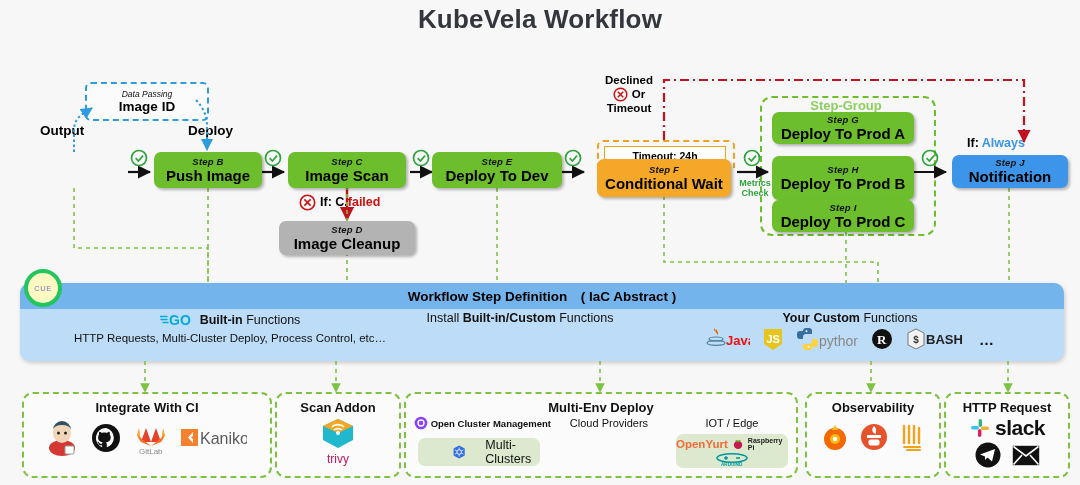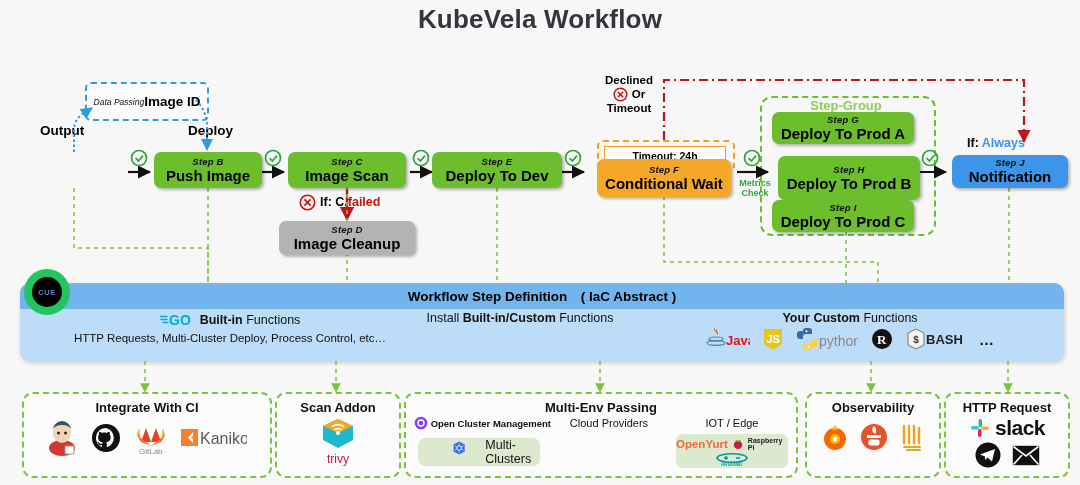--- a/index.html
+++ b/index.html
@@ -32,21 +32,21 @@
   .green{background:#6cbe2c;}
   .orange{background:#f5a728;}
   .grey{background:#b3b3b3;}
   .blue{background:#3c95e8;}
 
   
   #dpbox{
     left:85px;top:82px;width:120px;height:35px;
     border:2px dashed #2e9bdd;border-radius:6px;
     background:#fbfbfb;
-    display:flex;flex-direction:row;align-items:center;justify-content:center;
+    display:flex;flex-direction:column;align-items:center;justify-content:center;
   }
   #dpbox .t1{font-size:8.5px;color:#111;font-style:italic;}
   #dpbox .t2{font-size:13.5px;font-weight:bold;color:#000;}
 
   .lbl-out,.lbl-in{font-size:13.5px;font-weight:bold;color:#000;}
 
   
   .declined{font-size:11.5px;font-weight:bold;color:#000;text-align:center;line-height:1.15;}
   .metrics{font-size:9px;font-weight:bold;color:#2fa43c;text-align:center;line-height:1.15;}
   .ifalways{font-size:12.5px;font-weight:bold;color:#000;white-space:nowrap;}
@@ -89,23 +89,23 @@
     background:#74b4ec;display:flex;align-items:center;justify-content:center;
     font-size:13.5px;font-weight:bold;color:#000;
   }
   #band-body{position:absolute;left:0;top:26px;width:100%;height:52px;}
   .bandcol{position:absolute;text-align:center;}
   .bandline1{font-size:12.5px;color:#111;white-space:nowrap;}
   .bandline1 b{font-weight:bold;}
   .bandline2{font-size:11.5px;color:#111;white-space:nowrap;}
   #cue{
     left:24px;top:269px;width:30px;height:30px;border-radius:50%;
-    border:8px solid #22c55e;background:#000000;
+    border:4px solid #22c55e;background:#fef9c3;
     display:flex;align-items:center;justify-content:center;
-    font-size:7.5px;font-weight:bold;color:#6d7cc9;letter-spacing:.5px;z-index:9;
+    font-size:7.5px;font-weight:normal;color:#6d7cc9;letter-spacing:.5px;z-index:9;
   }
 
   
   .panel{
     border:2px dashed #7ec242;border-radius:11px;background:#fbfbfb;
   }
   .panel-title{
     position:absolute;left:0;width:100%;top:6px;text-align:center;
     font-size:13px;font-weight:bold;color:#111;white-space:nowrap;
   }
@@ -205,21 +205,21 @@
     <span class="snm">Conditional Wait</span>
   </div>
 
   <div class="abs" id="stepgroup"></div>
   <div class="abs" id="sg-label">Step-Group</div>
 
   <div class="abs step green" style="left:772px;top:112px;width:142px;height:32px;">
     <span class="sid">Step G</span>
     <span class="snm">Deploy To Prod A</span>
   </div>
-  <div class="abs step green" style="left:772px;top:156px;width:142px;height:44px;margin-left:6px;">
+  <div class="abs step green" style="left:772px;top:156px;width:142px;height:44px;">
     <span class="sid">Step H</span>
     <span class="snm">Deploy To Prod B</span>
   </div>
   <div class="abs step green" style="left:772px;top:200px;width:142px;height:32px;">
     <span class="sid">Step I</span>
     <span class="snm">Deploy To Prod C</span>
   </div>
 
   <div class="abs step blue" style="left:952px;top:155px;width:116px;height:33px;">
     <span class="sid">Step J</span>
@@ -395,32 +395,32 @@
           <path d="M11,9 a7,5 0 0 1 12,0"></path>
             <path d="M13,12 a5,3.5 0 0 1 8,0"></path>
         </g>
         <circle cx="17" cy="15" r="2" fill="#fff"></circle>
       </svg>
       <span style="font-size:12px;color:#be185d;margin-top:2px;">trivy</span>
     </div>
   </div>
 
   <div class="abs panel" style="left:404px;top:392px;width:390px;height:82px;">
-    <div class="panel-title">Multi-Env Passing</div>
+    <div class="panel-title">Multi-Env Deploy</div>
 
     <div class="subcap" style="left:8px;top:22px;width:130px;font-size:9.5px;line-height:1.1;font-weight:bold;">
       <svg width="14" height="14" viewBox="0 0 14 14" style="vertical-align:-3px;">
         <circle cx="7" cy="7" r="6.3" fill="#8a3ffc"></circle>
         <path d="M4,7 a3,3 0 0 1 6,0" stroke="#fff" stroke-width="1.4" fill="none"></path>
         <path d="M10,7 a3,3 0 0 1 -6,0" stroke="#fff" stroke-width="1.4" fill="none"></path>
       </svg>
       <span>Open Cluster Management</span>
     </div>
     <div class="subbox" style="left:12px;top:44px;width:122px;height:28px;">
-      <div style="display:flex;align-items:flex-start;justify-content:center;height:100%;gap:19px;margin-left:34px;">
+      <div style="display:flex;align-items:center;justify-content:center;height:100%;gap:19px;margin-left:34px;">
         <svg width="20" height="20" viewBox="0 0 20 20">
           <path d="M10,1 L17.8,5 L17.8,15 L10,19 L2.2,15 L2.2,5 z" fill="#326ce5"></path>
           <circle cx="10" cy="10" r="3.2" fill="none" stroke="#fff" stroke-width="1.3"></circle>
           <path d="M10,3.6 v3.2 M10,13.2 v3.2 M4,7 l2.8,1.6 M13.2,11.4 L16,13 M4,13 l2.8,-1.6 M13.2,8.6 L16,7" stroke="#fff" stroke-width="1.1"></path>
         </svg>
         <span style="font-size:12.5px;color:#111;">Multi-Clusters</span>
       </div>
     </div>
 
     <div class="subcap" style="left:145px;top:23px;width:116px;font-size:11px;">Cloud Providers</div>

